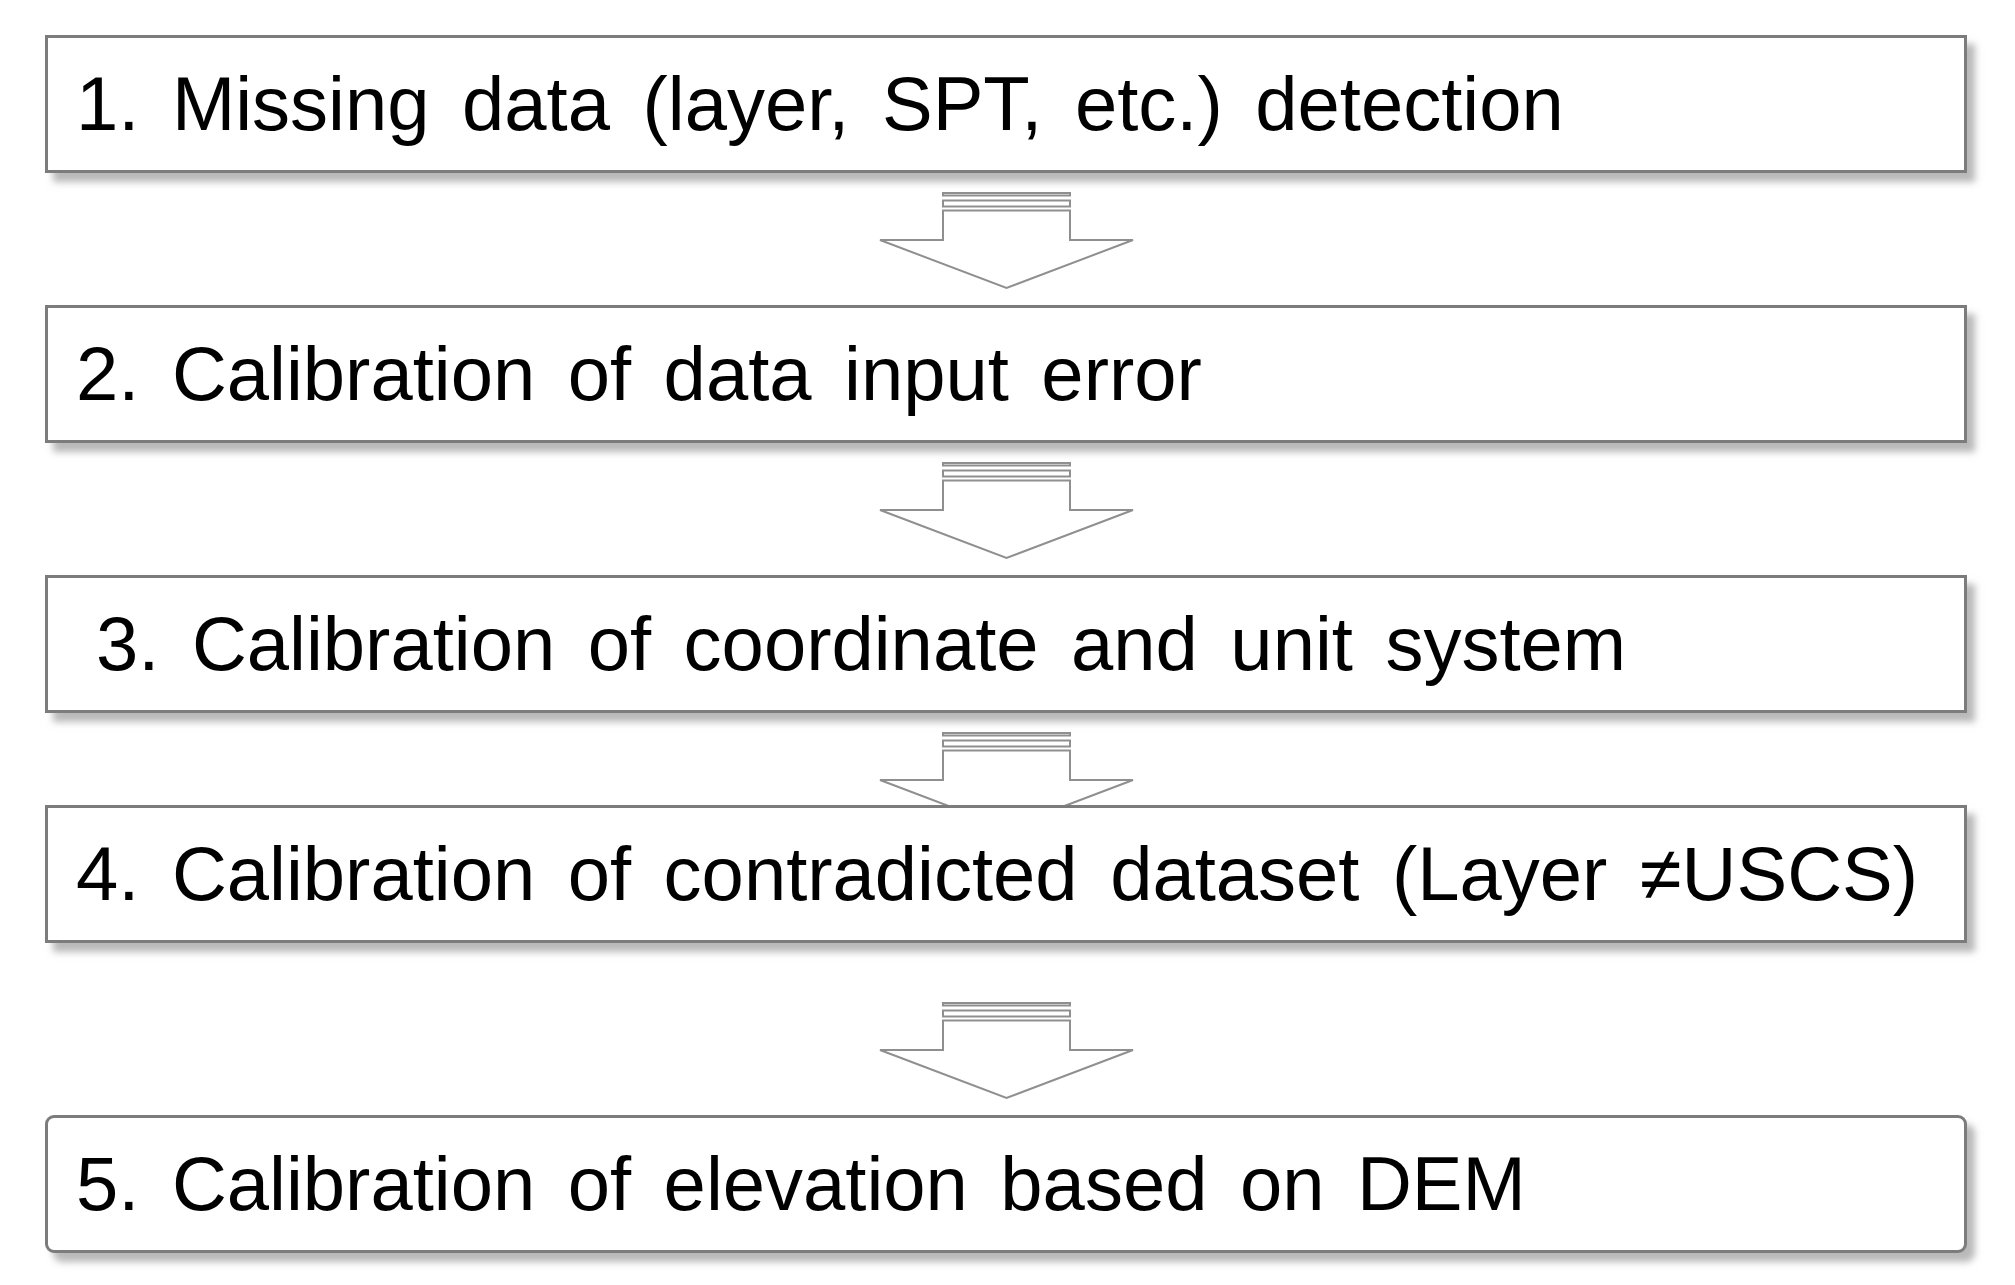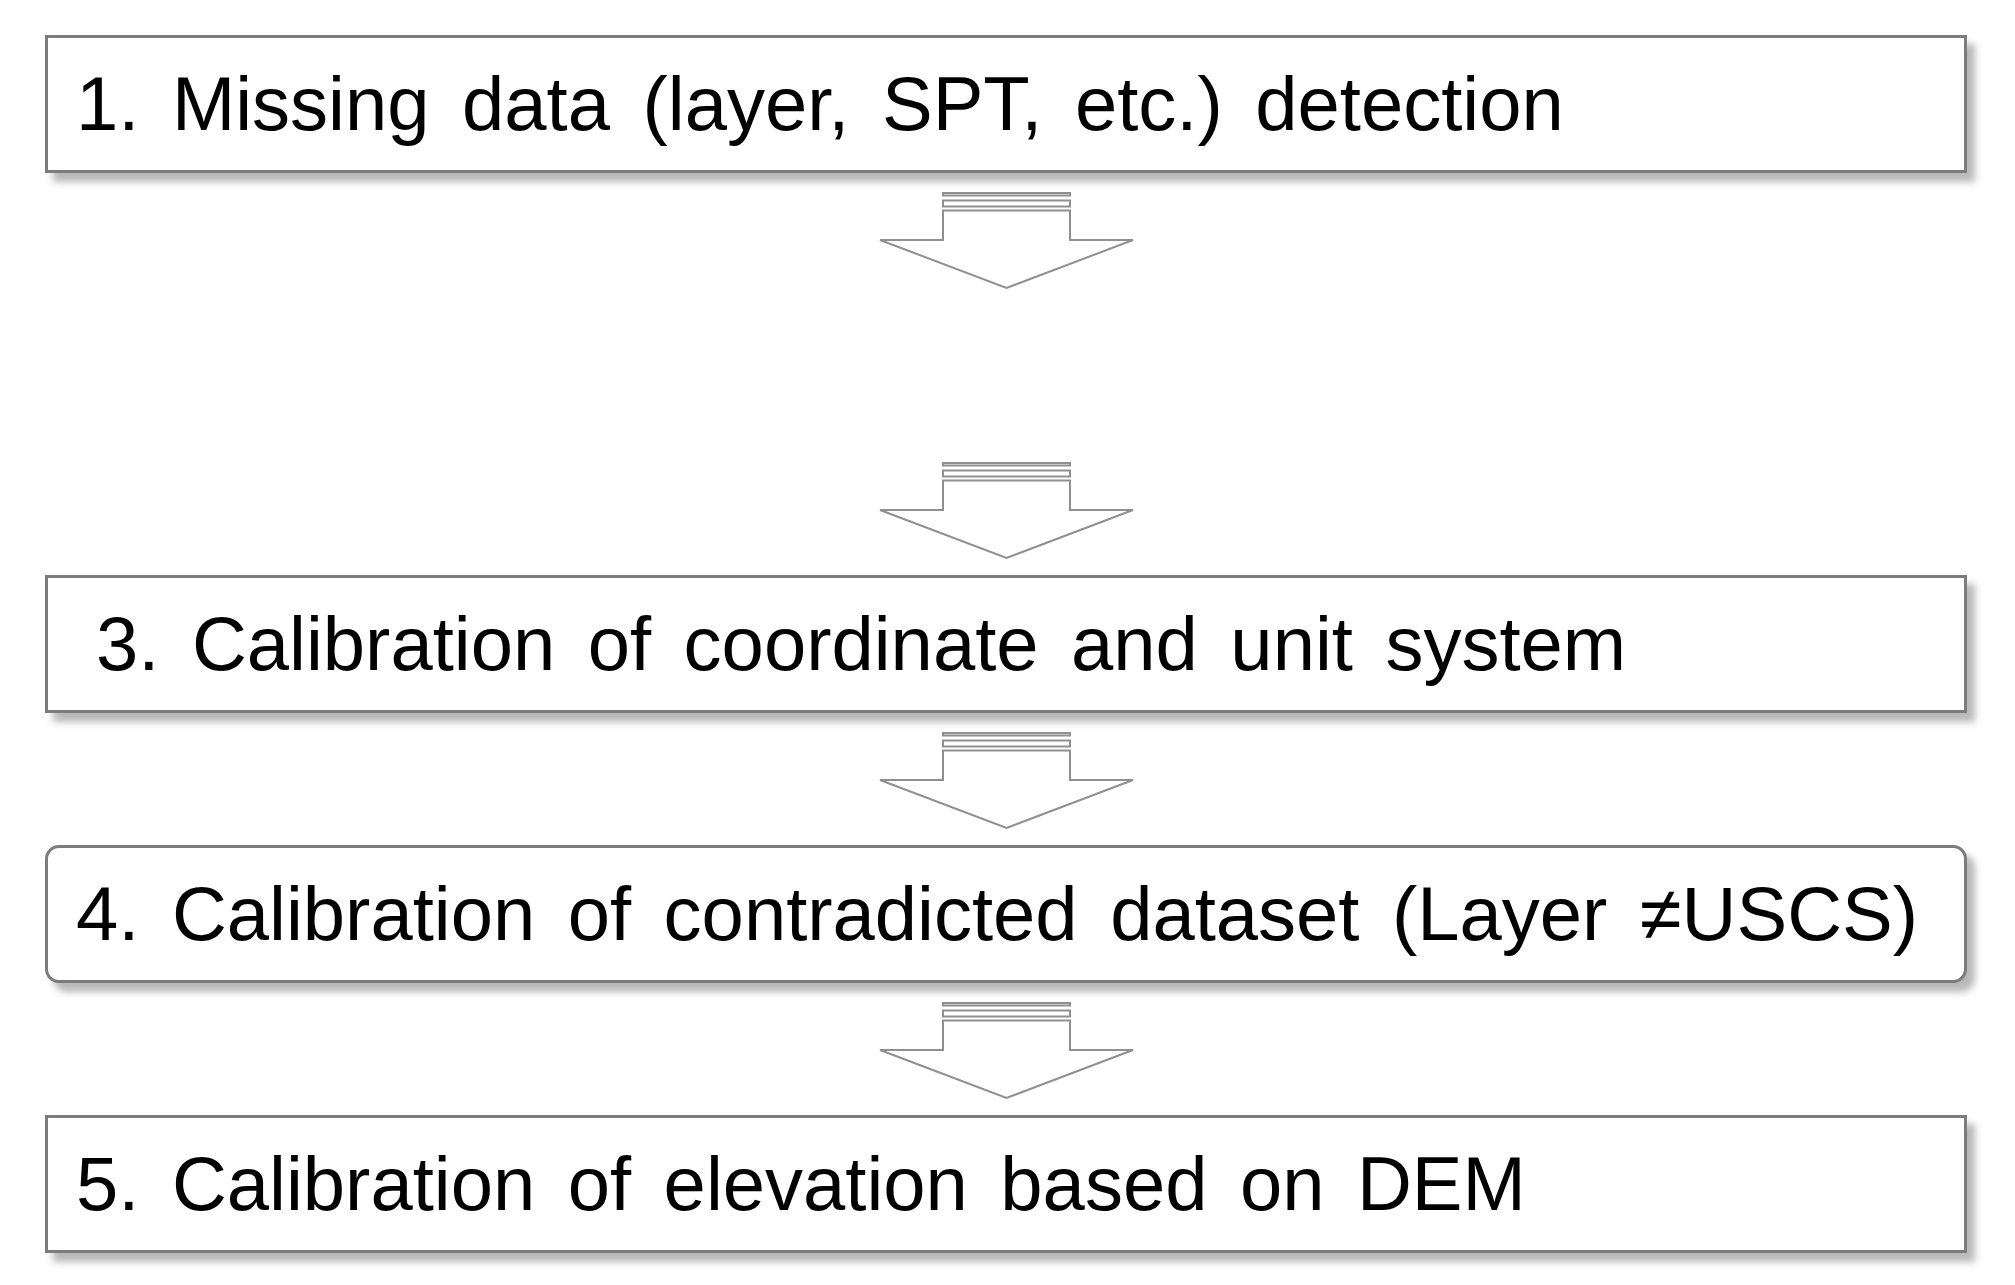--- a/index.html
+++ b/index.html
@@ -36,22 +36,22 @@
     font-size: 76px;
     line-height: 1;
     color: var(--text, #000000);
     word-spacing: 0.15em;
     letter-spacing: 0;
     white-space: nowrap;
   }
   .box-1 { top: 35px; }
   .box-2 { top: 305px; }
   .box-3 { top: 575px; padding-left: 48px; }
-  .box-4 { top: 845px; border-radius: 14px; }
-  .box-5 { top: 1115px; }
+  .box-4 { top: 805px; }
+  .box-5 { top: 1115px; border-radius: 9px; }
 
   .flow-arrow {
     position: absolute;
     left: 877px;
     width: 259px;
     height: 98px;
   }
   .arrow-1 { top: 192px; }
   .arrow-2 { top: 462px; }
   .arrow-3 { top: 732px; }
@@ -74,20 +74,23 @@
   </div>
 
   <div class="flow-arrow arrow-1">
     <svg viewBox="0 0 259 98" xmlns="http://www.w3.org/2000/svg">
       <rect class="stroke" x="66" y="1" width="127" height="2.5"></rect>
       <rect class="stroke" x="66" y="8.5" width="127" height="6"></rect>
       <path class="stroke" d="M66,18.5 H193 V48 H256 L129.5,96 L3,48 H66 Z"></path>
     </svg>
   </div>
 
+  <div class="flow-box box-2">
+    <span class="label">2. Calibration of data input error</span>
+  </div>
 
   <div class="flow-arrow arrow-2">
     <svg viewBox="0 0 259 98" xmlns="http://www.w3.org/2000/svg">
       <rect class="stroke" x="66" y="1" width="127" height="2.5"></rect>
       <rect class="stroke" x="66" y="8.5" width="127" height="6"></rect>
       <path class="stroke" d="M66,18.5 H193 V48 H256 L129.5,96 L3,48 H66 Z"></path>
     </svg>
   </div>
 
   <div class="flow-box box-3">

